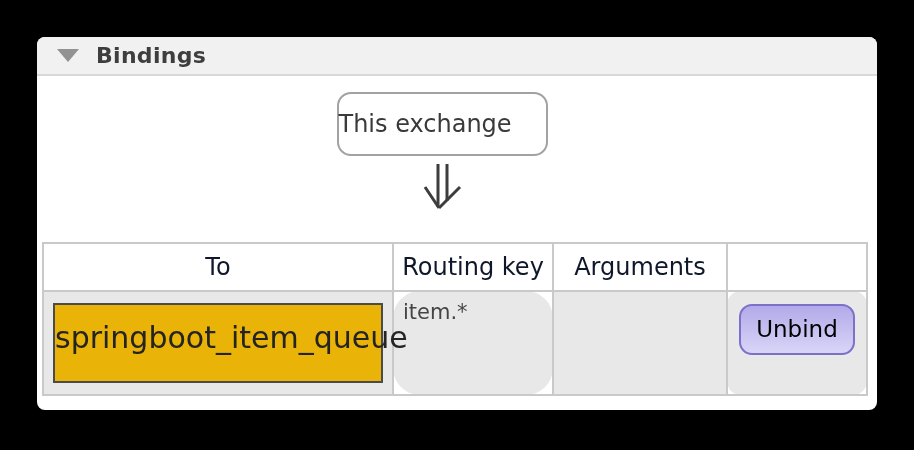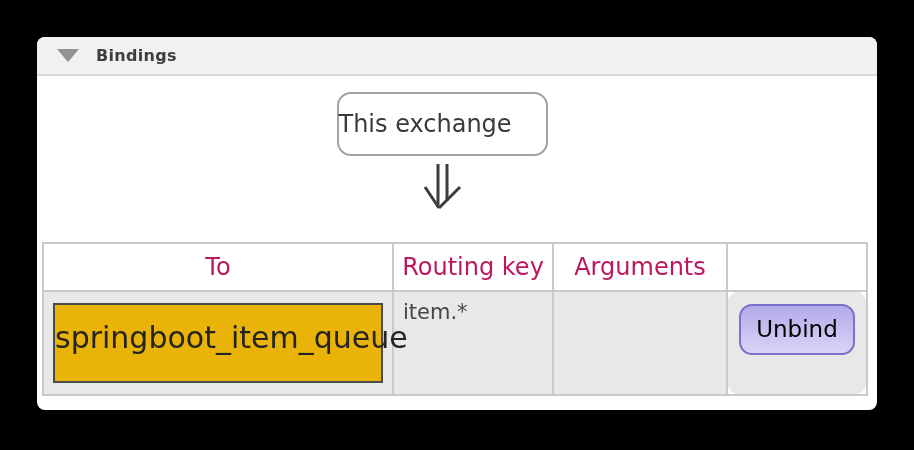--- a/index.html
+++ b/index.html
@@ -23,21 +23,21 @@
     display: flex; align-items: center;
     cursor: pointer;
   }
   .tri-down {
     width: 0; height: 0; margin-left: 20px;
     border-left: 11px solid transparent;
     border-right: 11px solid transparent;
     border-top: 13px solid #929292;
   }
   .section-title {
-    margin-left: 17px; font-size: 16px; font-weight: bold;
+    margin-left: 17px; font-size: 22px; font-weight: bold;
     color: #3e3e3e; letter-spacing: 0.3px;
   }
 
   .content-col { width: 800px; margin-left: 5px; }
 
   .node-box {
     width: 211px; height: 64px; line-height: 60px;
     margin: 16px auto 0 auto;
     border: 2px solid #a2a2a2; border-radius: 14px;
     background: #fff; 
@@ -47,38 +47,38 @@
   .arrow-wrap { text-align: center; margin-top: 8px; height: 46px; }
   .arrow-wrap svg { display: inline-block; }
 
   table.bindings {
     border-collapse: collapse; margin-top: 32px;
     width: 800px; table-layout: fixed;
   }
   table.bindings th, table.bindings td { border: 2px solid #c9c9c9; }
   table.bindings th {
     height: 48px; background: #fff;
-    font-weight: normal; font-size: 24px; color: #be185d;
+    font-weight: normal; font-size: 24px; color: #0f172a;
     text-align: center; vertical-align: middle;
   }
   th.col-to { width: 350px; }
   th.col-rk { width: 160px; }
   th.col-args { width: 174px; }
   th.col-action { width: 140px; }
 
   table.bindings tbody td { background: #e8e8e8; vertical-align: top; }
 
   td.cell-to { padding: 11px 9px; }
   .queue-box {
     height: 80px; line-height: 66px;
     border: 2px solid #4b4b4b; background: #eab308;
     text-align: center; font-size: 30px; color: #242424;
     cursor: pointer;
   }
-  td.cell-rk { padding: 8px 0 0 9px; font-size: 21px; color: #454545; }
+  td.cell-rk { padding: 8px 0 0 9px; font-size: 21px; color: #454545; border-radius: 27px; }
   td.cell-action { text-align: center; padding-top: 12px; border-radius: 14px; }
 
   button.unbind {
     font-family: inherit; font-size: 23px; color: #000;
     padding: 10px 15px 11px 15px;
     border: 2px solid #7b71ca; border-radius: 13px;
     background: linear-gradient(to bottom, #b2aae8, #d9d5f8);
     cursor: pointer;
   }
 </style>

